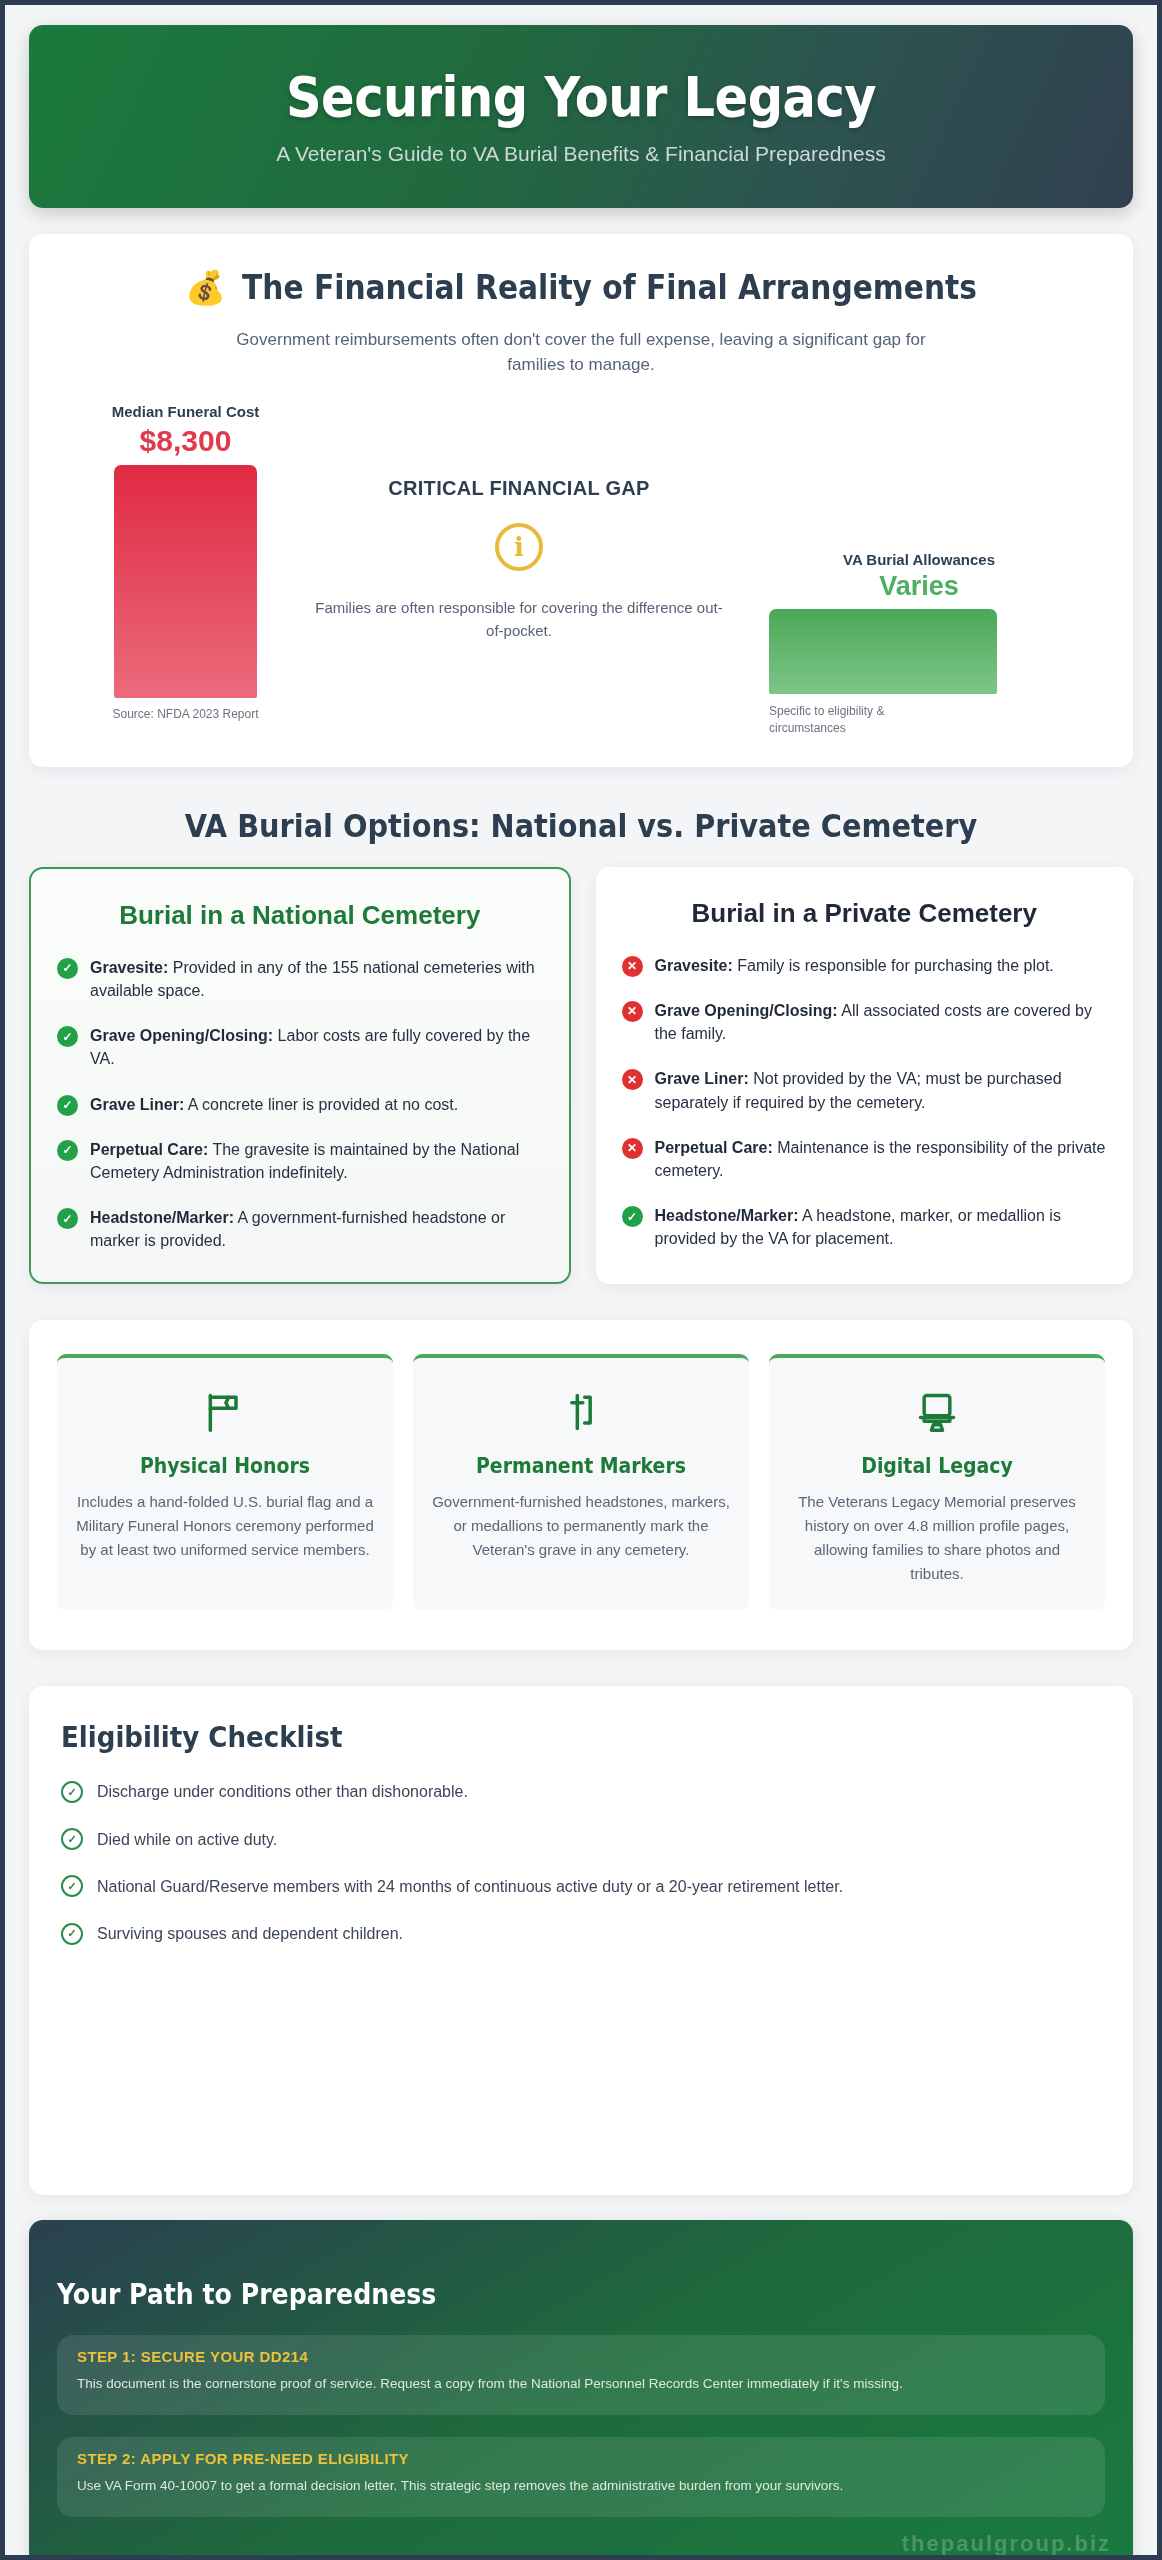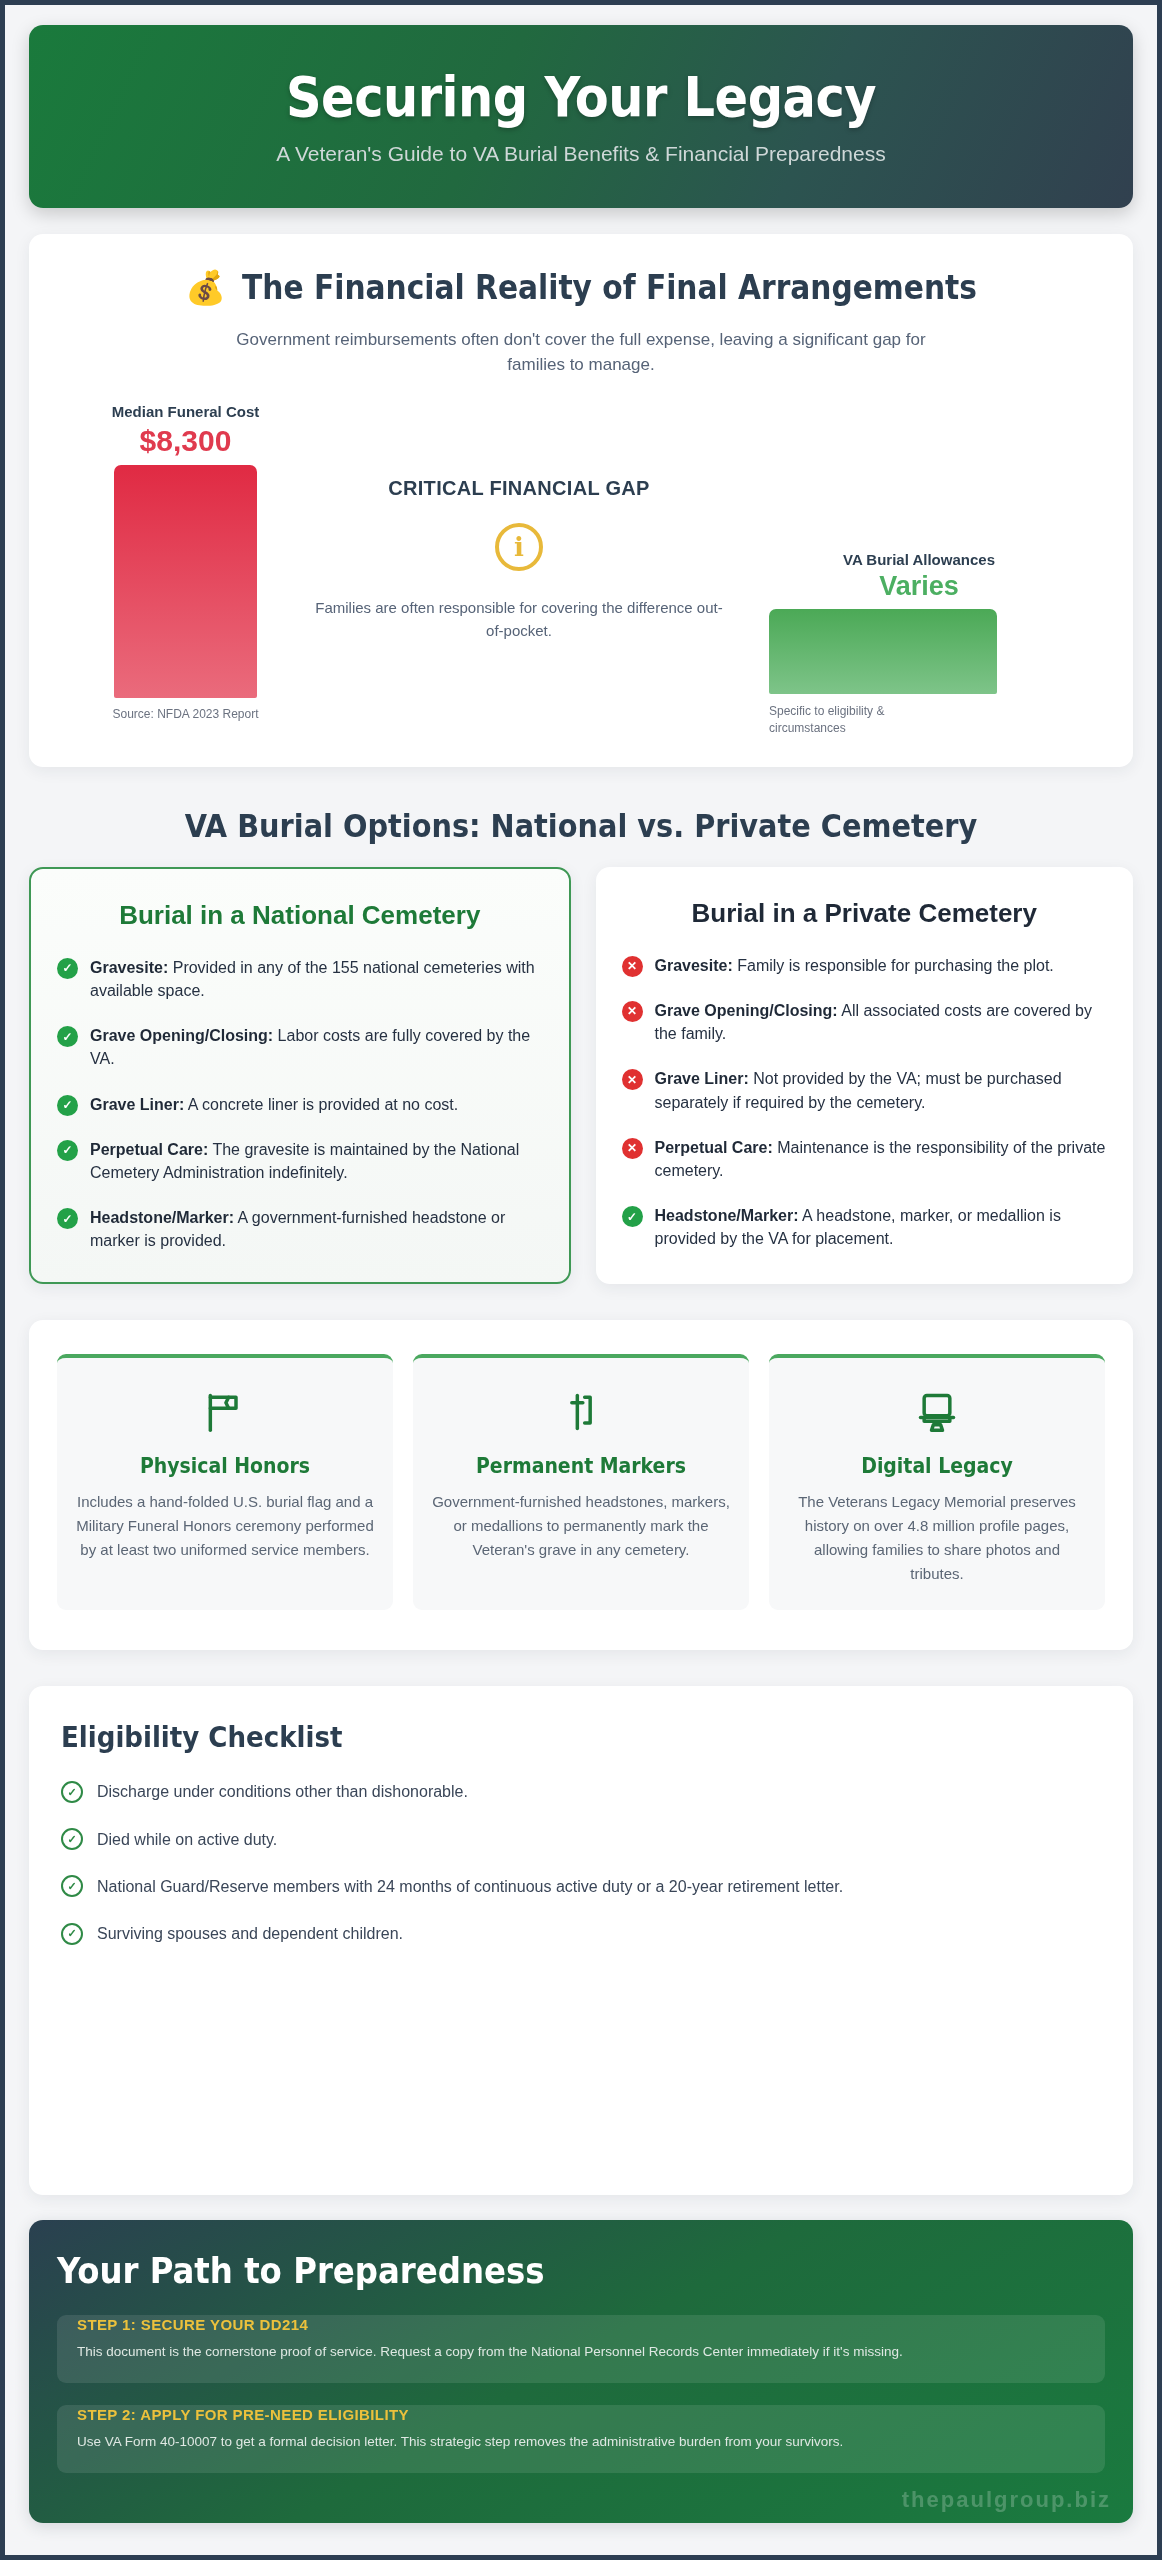--- a/index.html
+++ b/index.html
@@ -200,26 +200,26 @@
     flex: 1;
     border-radius: 14px;
     background: linear-gradient(150deg, #2a4050 0%, #1e6a3c 48%, #1a7a3f 100%);
     padding: 30px 28px 28px 28px;
     position: relative;
     box-shadow: 0 4px 16px rgba(30,40,60,.14);
     overflow: hidden;
   }
   .path-title {
     font-family: "DejaVu Sans Condensed","Liberation Sans", sans-serif;
-    font-weight: 700; font-size: 36px; color: #ffffff; margin-bottom: 24px;
+    font-weight: 700; font-size: 28px; color: #ffffff; margin-bottom: 24px; margin-top: 28px;
   }
   .step {
     background: rgba(255,255,255,.10);
-    border-radius: 9px;
-    padding: 1px 20px 20px 20px;
+    border-radius: 16px;
+    padding: 13px 20px 20px 20px;
     margin-bottom: 22px;
   }
   .step-title {
     font-weight: 700; font-size: 15px; color: #ecc13c; letter-spacing: .4px;
     margin-bottom: 9px;
   }
   .step-desc { font-size: 13.5px; color: #dfe8e3; line-height: 1.55; }
   .watermark {
     position: absolute; right: 22px; bottom: 10px;
     font-size: 22px; font-weight: 700; letter-spacing: 2px;

